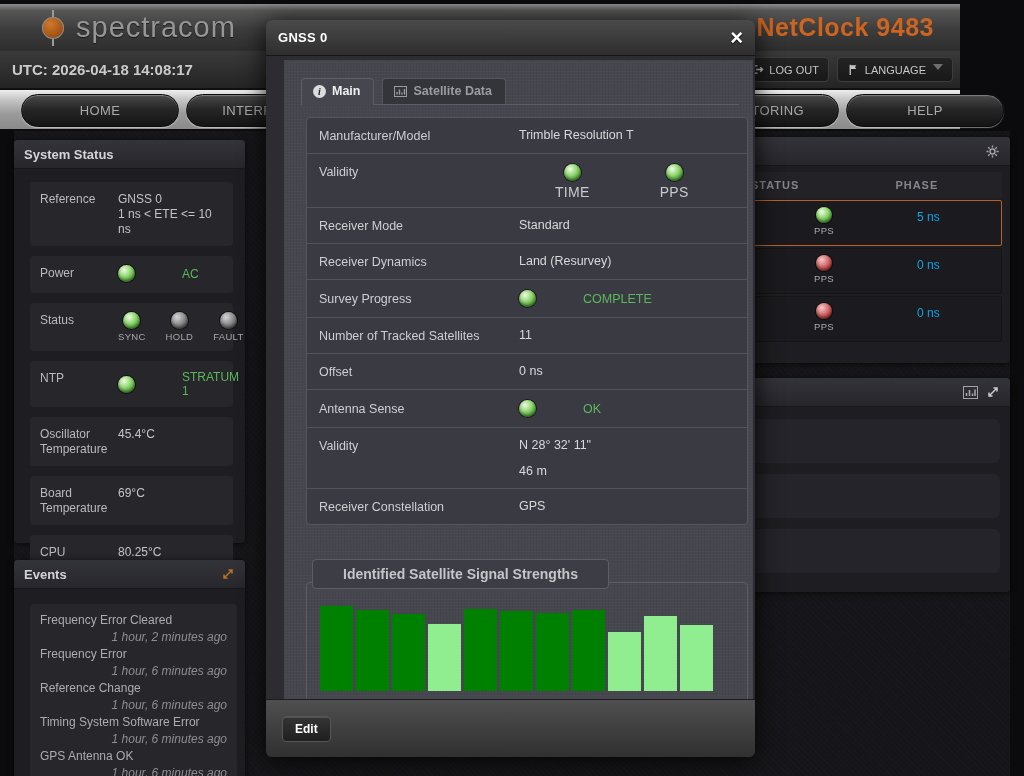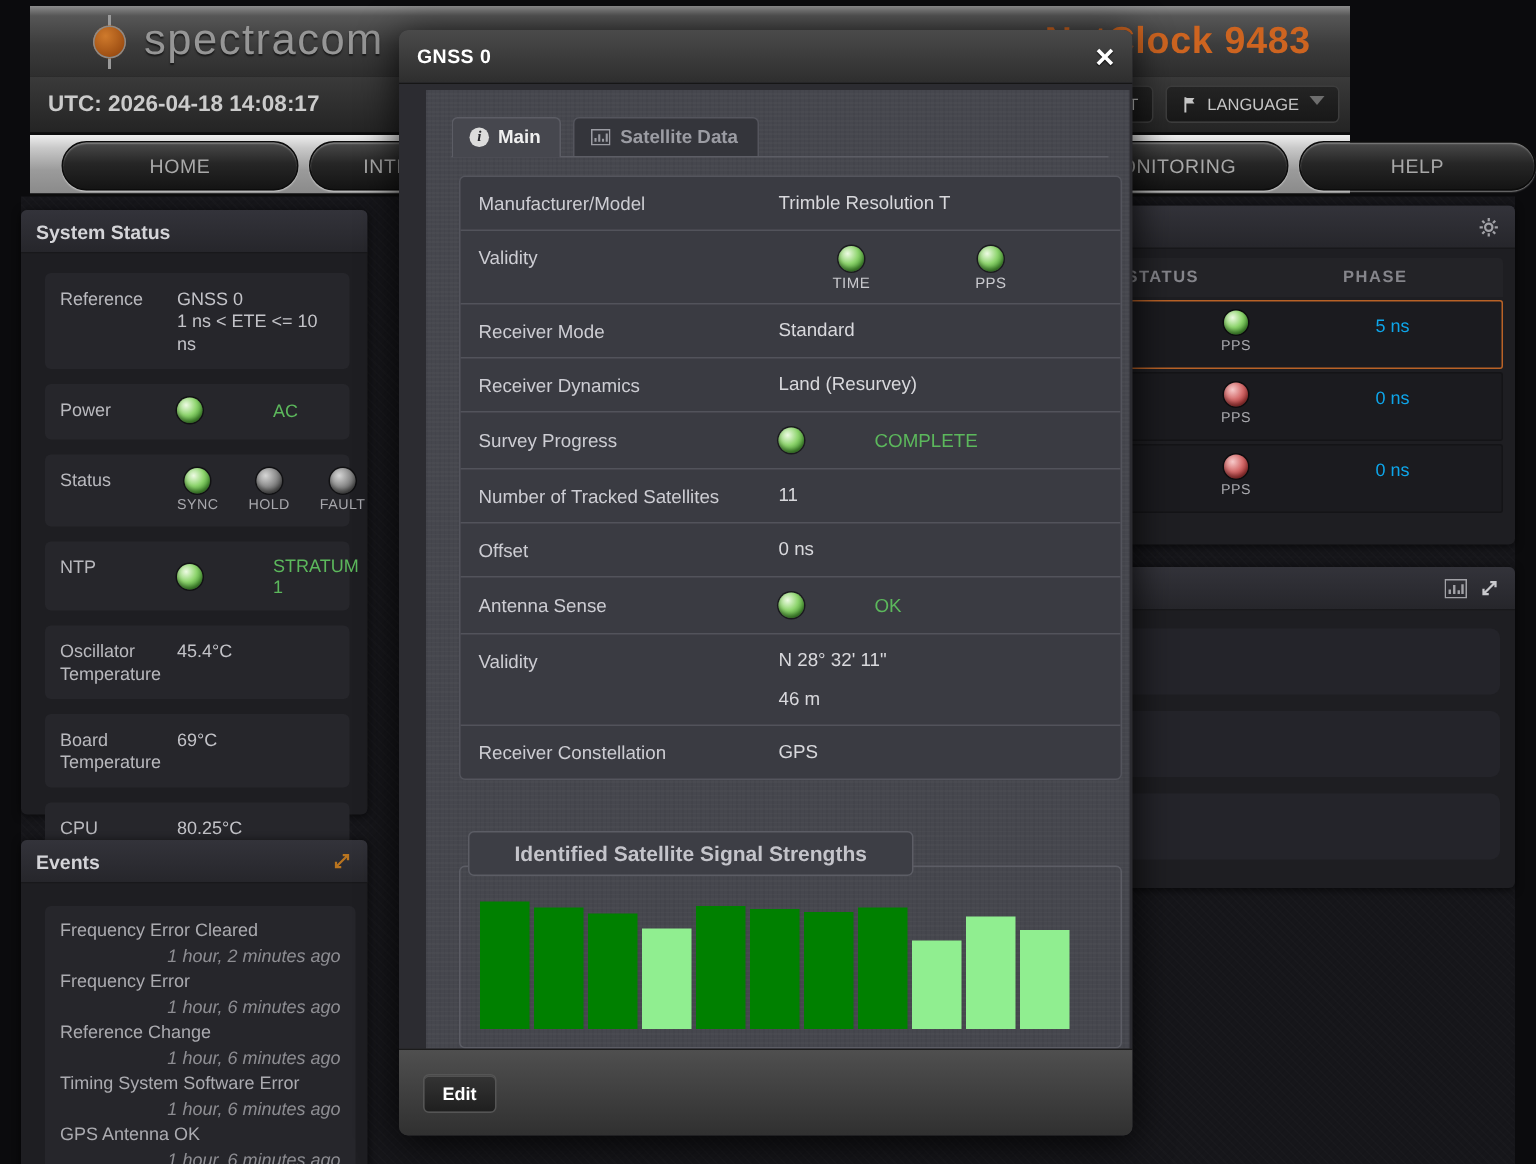--- a/index.html
+++ b/index.html
@@ -1,21 +1,21 @@
 <!DOCTYPE html>
 <html><head>
 <meta charset="utf-8">
 <style>
   * { margin:0; padding:0; box-sizing:border-box; }
   html,body { background:#000; }
   body { font-family:"Liberation Sans", sans-serif; }
   #page { position:relative; width:1024px; height:776px; background:#0b0b0d; overflow:hidden; }
 
   
-  .chrome { position:absolute; left:20px; width:880px; }
+  .chrome { position:absolute; left:0; width:960px; }
   #banner { top:4px; height:47px;
     background:linear-gradient(180deg,#8c8c8c 0%,#565656 14%,#3c3c3c 55%,#2e2e2e 100%);
     display:flex; align-items:center; justify-content:space-between; padding:0 26px 0 40px; }
   .logo-wrap { display:flex; align-items:center; gap:10px; }
   .logo-mark { position:relative; width:26px; height:26px; }
   .logo-mark .ball { position:absolute; left:2px; top:2px; width:22px; height:22px; border-radius:50%;
     background:radial-gradient(circle at 38% 32%, #cf7a2c, #9c4d12 70%, #7c3a0c); box-shadow:0 0 0 1px #8a8a8a inset; }
   .logo-mark .pole { position:absolute; left:12px; top:-5px; width:2px; height:36px; background:#9a9a9a; }
   .logo-text { color:#969696; font-size:29px; letter-spacing:1px; text-shadow:0 1px 1px #1a1a1a; }
   .product-name { color:#cd6420; font-size:25px; font-weight:600; letter-spacing:0.5px; }
@@ -113,21 +113,21 @@
     font-family:"Liberation Serif", serif; font-size:10px; font-weight:bold; font-style:italic;
     display:flex; align-items:center; justify-content:center; flex:none; }
 
   .fields-panel { margin:12px 5px 0 22px; background:#3a3b42; border:1px solid #54555d; border-radius:4px; }
   .frow { display:flex; padding:10px 12px; font-size:12.5px; color:#d3d3d8; align-items:flex-start; }
   .frow + .frow { border-top:1px solid #52535b; }
   .flabel { width:200px; flex:none; color:#cdcdd3; padding-top:1px; }
   .fval { color:#d8d8dc; }
   .validity-leds { display:flex; gap:70px; margin-left:36px; }
   .mini-stack { display:flex; flex-direction:column; align-items:center; gap:3px; }
-  .mini-cap { font-size:10px; color:#c9c9ce; letter-spacing:0.3px; }
+  .mini-cap { font-size:14px; color:#c9c9ce; letter-spacing:0.3px; }
   .pos-line2 { margin-top:12px; }
 
   .chart-header { display:inline-block; position:relative; z-index:2; margin:34px 0 0 28px;
     background:#3d3e45; border:1px solid #5c5d65; border-radius:4px; padding:6px 30px;
     color:#c4c4ca; font-size:14px; font-weight:bold; }
   .chart-box { margin:-7px 5px 0 22px; border:1px solid #5c5d65; border-radius:4px; padding:20px 10px 12px 10px; }
   .bars { display:flex; align-items:flex-end; gap:3px; height:88px; padding-left:3px; }
   .sig-bar { width:33px; }
 
   .modal-ft { position:absolute; left:0; right:0; bottom:0; height:58px;

